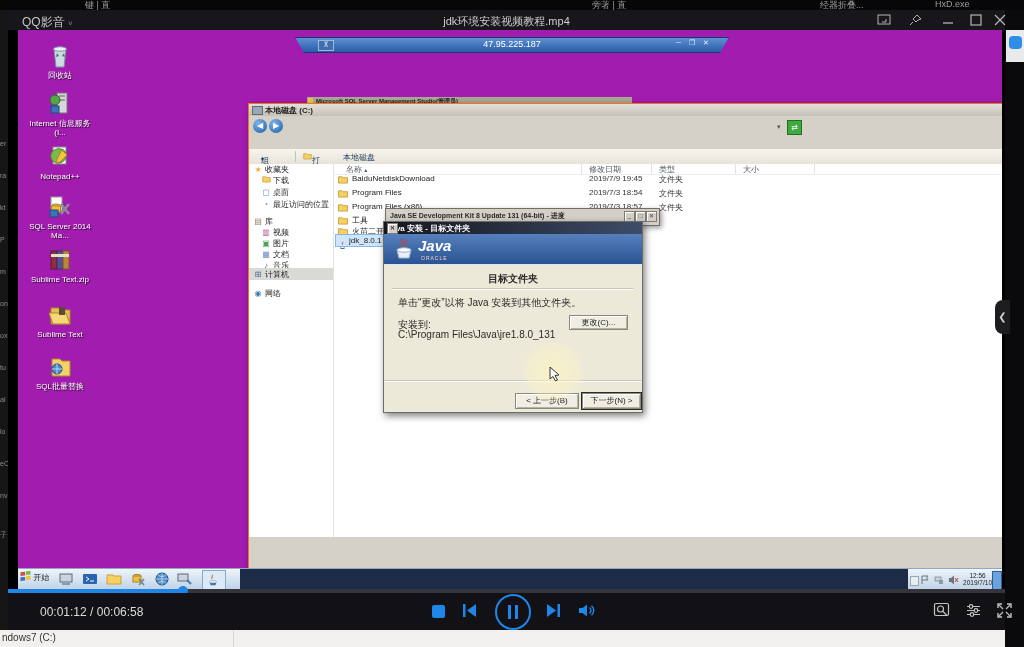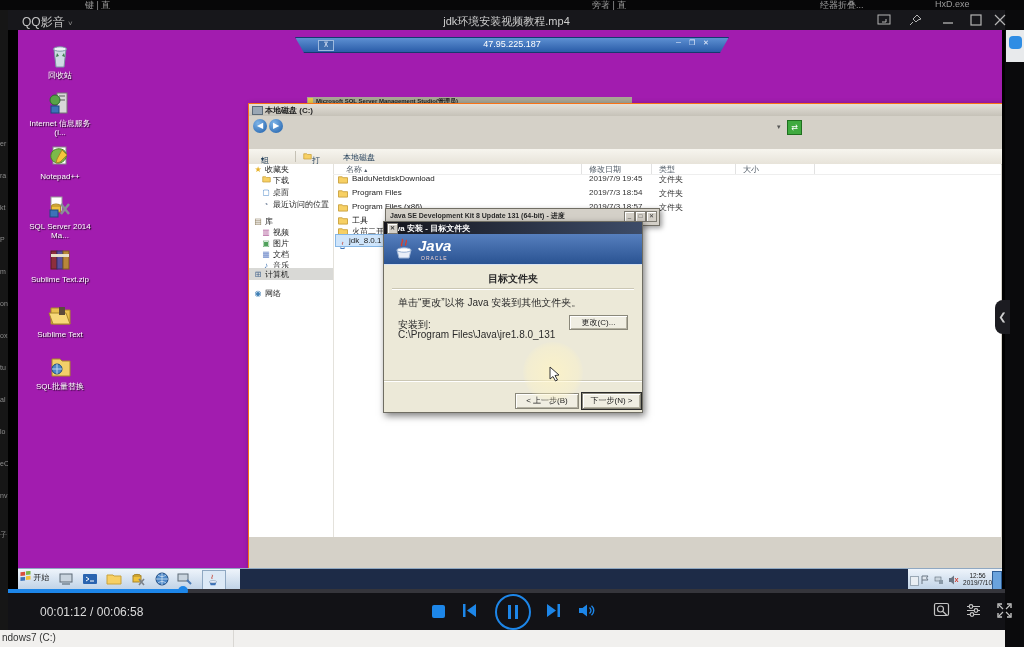--- a/index.html
+++ b/index.html
@@ -59,21 +59,21 @@
   .ex-title span{position:absolute;left:16px;top:1px;font-weight:bold;}
   .ex-nav{left:0;top:12px;width:100%;height:22px;background:#d5d1c8;}
   .navball{top:3px;width:14px;height:14px;border-radius:50%;color:#fff;font-size:8px;line-height:14px;text-align:center;}
   .crumbbox{left:40px;top:3px;width:484px;height:15px;background:#fff;border:1px solid #9a968c;font-size:8px;color:#222;}
   .crumbbox .dico{position:absolute;left:3px;top:3px;width:10px;height:8px;background:#b9c6d2;border:1px solid #61707e;}
   .searchbox{left:556px;top:3px;width:192px;height:15px;background:#fff;border:1px solid #9a968c;font-size:8px;color:#777;}
   .ex-menu{left:0;top:34px;width:100%;height:11px;background:#e3dfd6;color:#3c3c3c;font-size:8px;}
   .ex-menu span{position:absolute;top:1px;}
   .ex-tools{left:0;top:45px;width:100%;height:15px;background:linear-gradient(#f7f5ef,#e7e3d9);border-bottom:1px solid #c2beb2;color:#1f3b57;font-size:8px;}
   .ex-tools span{position:absolute;top:3px;}
-  .ex-body{left:0;top:60px;width:752px;height:373px;background:#fff;}
+  .ex-body{left:0;top:60px;width:752px;height:373px;background:#fff;padding-left:16px;}
   .sb{font-size:8px;color:#222;}
   .sb .ic{display:inline-block;width:10px;text-align:center;margin-right:2px;}
   .sel-band{left:0;width:84px;height:12px;background:#d9d9d6;}
   .hdr{color:#4f5a65;font-size:8px;}
   .hline{position:absolute;top:0;width:1px;height:10px;background:#e2e2e2;}
   .frow{font-size:8px;color:#222;}
   .fdate{position:absolute;left:340px;color:#333;}
   .ftype{position:absolute;left:410px;color:#333;}
   .fold{position:absolute;left:88px;top:1px;width:12px;height:9px;}
   .fname{position:absolute;left:103px;}

